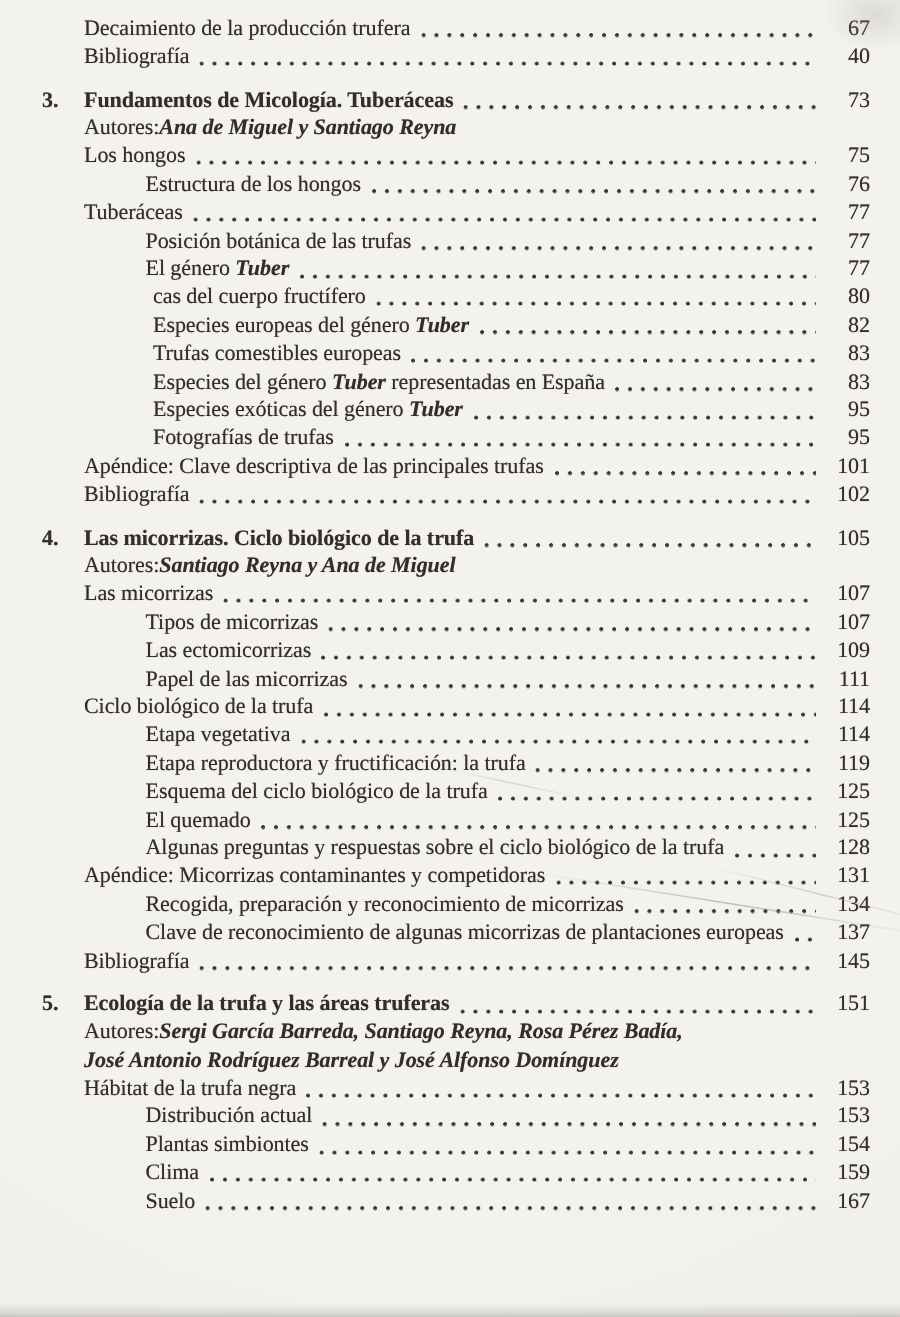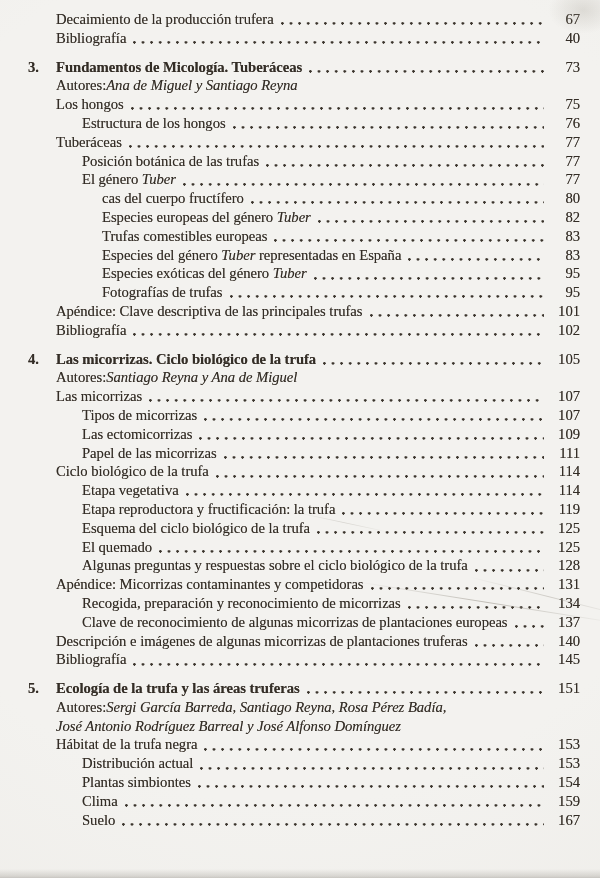--- a/index.html
+++ b/index.html
@@ -23,28 +23,28 @@
     letter-spacing: -0.05px;
     text-shadow: 0 0 0.5px rgba(58,50,40,0.55);
   }
   .row {
     display: flex;
     align-items: flex-end;
     line-height: 18.8px;
     white-space: nowrap;
   }
   .row.lvl1 { margin-left: 28px; }
-  .row.lvl2 { margin-left: 54px; }
+  .row.lvl2 { margin-left: 69px; }
   .row.lvl3 { margin-left: 74px; }
   .row.chapter { margin-top: 10px; font-weight: bold; }
   .row.group-start { margin-top: 0; }
   .row.authors { margin-left: 28px; }
   .ch-num { flex: none; width: 28px; }
   .title { flex: 0 1 auto; min-width: 0; }
-  .it { font-style: italic; }
+  .it { font-style: italic; font-weight: bold; }
   .leader {
     flex: 1 0 2px;
     height: 3px;
     align-self: flex-end;
     margin: 0 6px 3.5px 7px;
     background-image: radial-gradient(circle at 1.4px 1.4px, #3b352d 1.1px, rgba(0,0,0,0) 1.5px);
     background-size: 8.6px 3px;
     background-repeat: repeat-x;
     background-position: left center;
   }
@@ -227,25 +227,20 @@
         <span class="title"><span>Recogida, preparación y reconocimiento de micorrizas</span></span>
         <span class="leader"></span>
         <span class="page">134</span>
       </div>
       <div class="row lvl2">
         <span class="title"><span>Clave de reconocimiento de algunas micorrizas de plantaciones europeas</span></span>
         <span class="leader"></span>
         <span class="page">137</span>
       </div>
       <div class="row lvl1">
-        <span class="title"><span>Descripción e imágenes de algunas micorrizas de plantaciones truferas</span></span>
-        <span class="leader"></span>
-        <span class="page">140</span>
-      </div>
-      <div class="row lvl1">
         <span class="title"><span>Bibliografía</span></span>
         <span class="leader"></span>
         <span class="page">145</span>
       </div>
       <div class="row chapter">
         <span class="ch-num">5.</span>
         <span class="title">Ecología de la trufa y las áreas truferas</span>
         <span class="leader"></span>
         <span class="page">151</span>
       </div>

